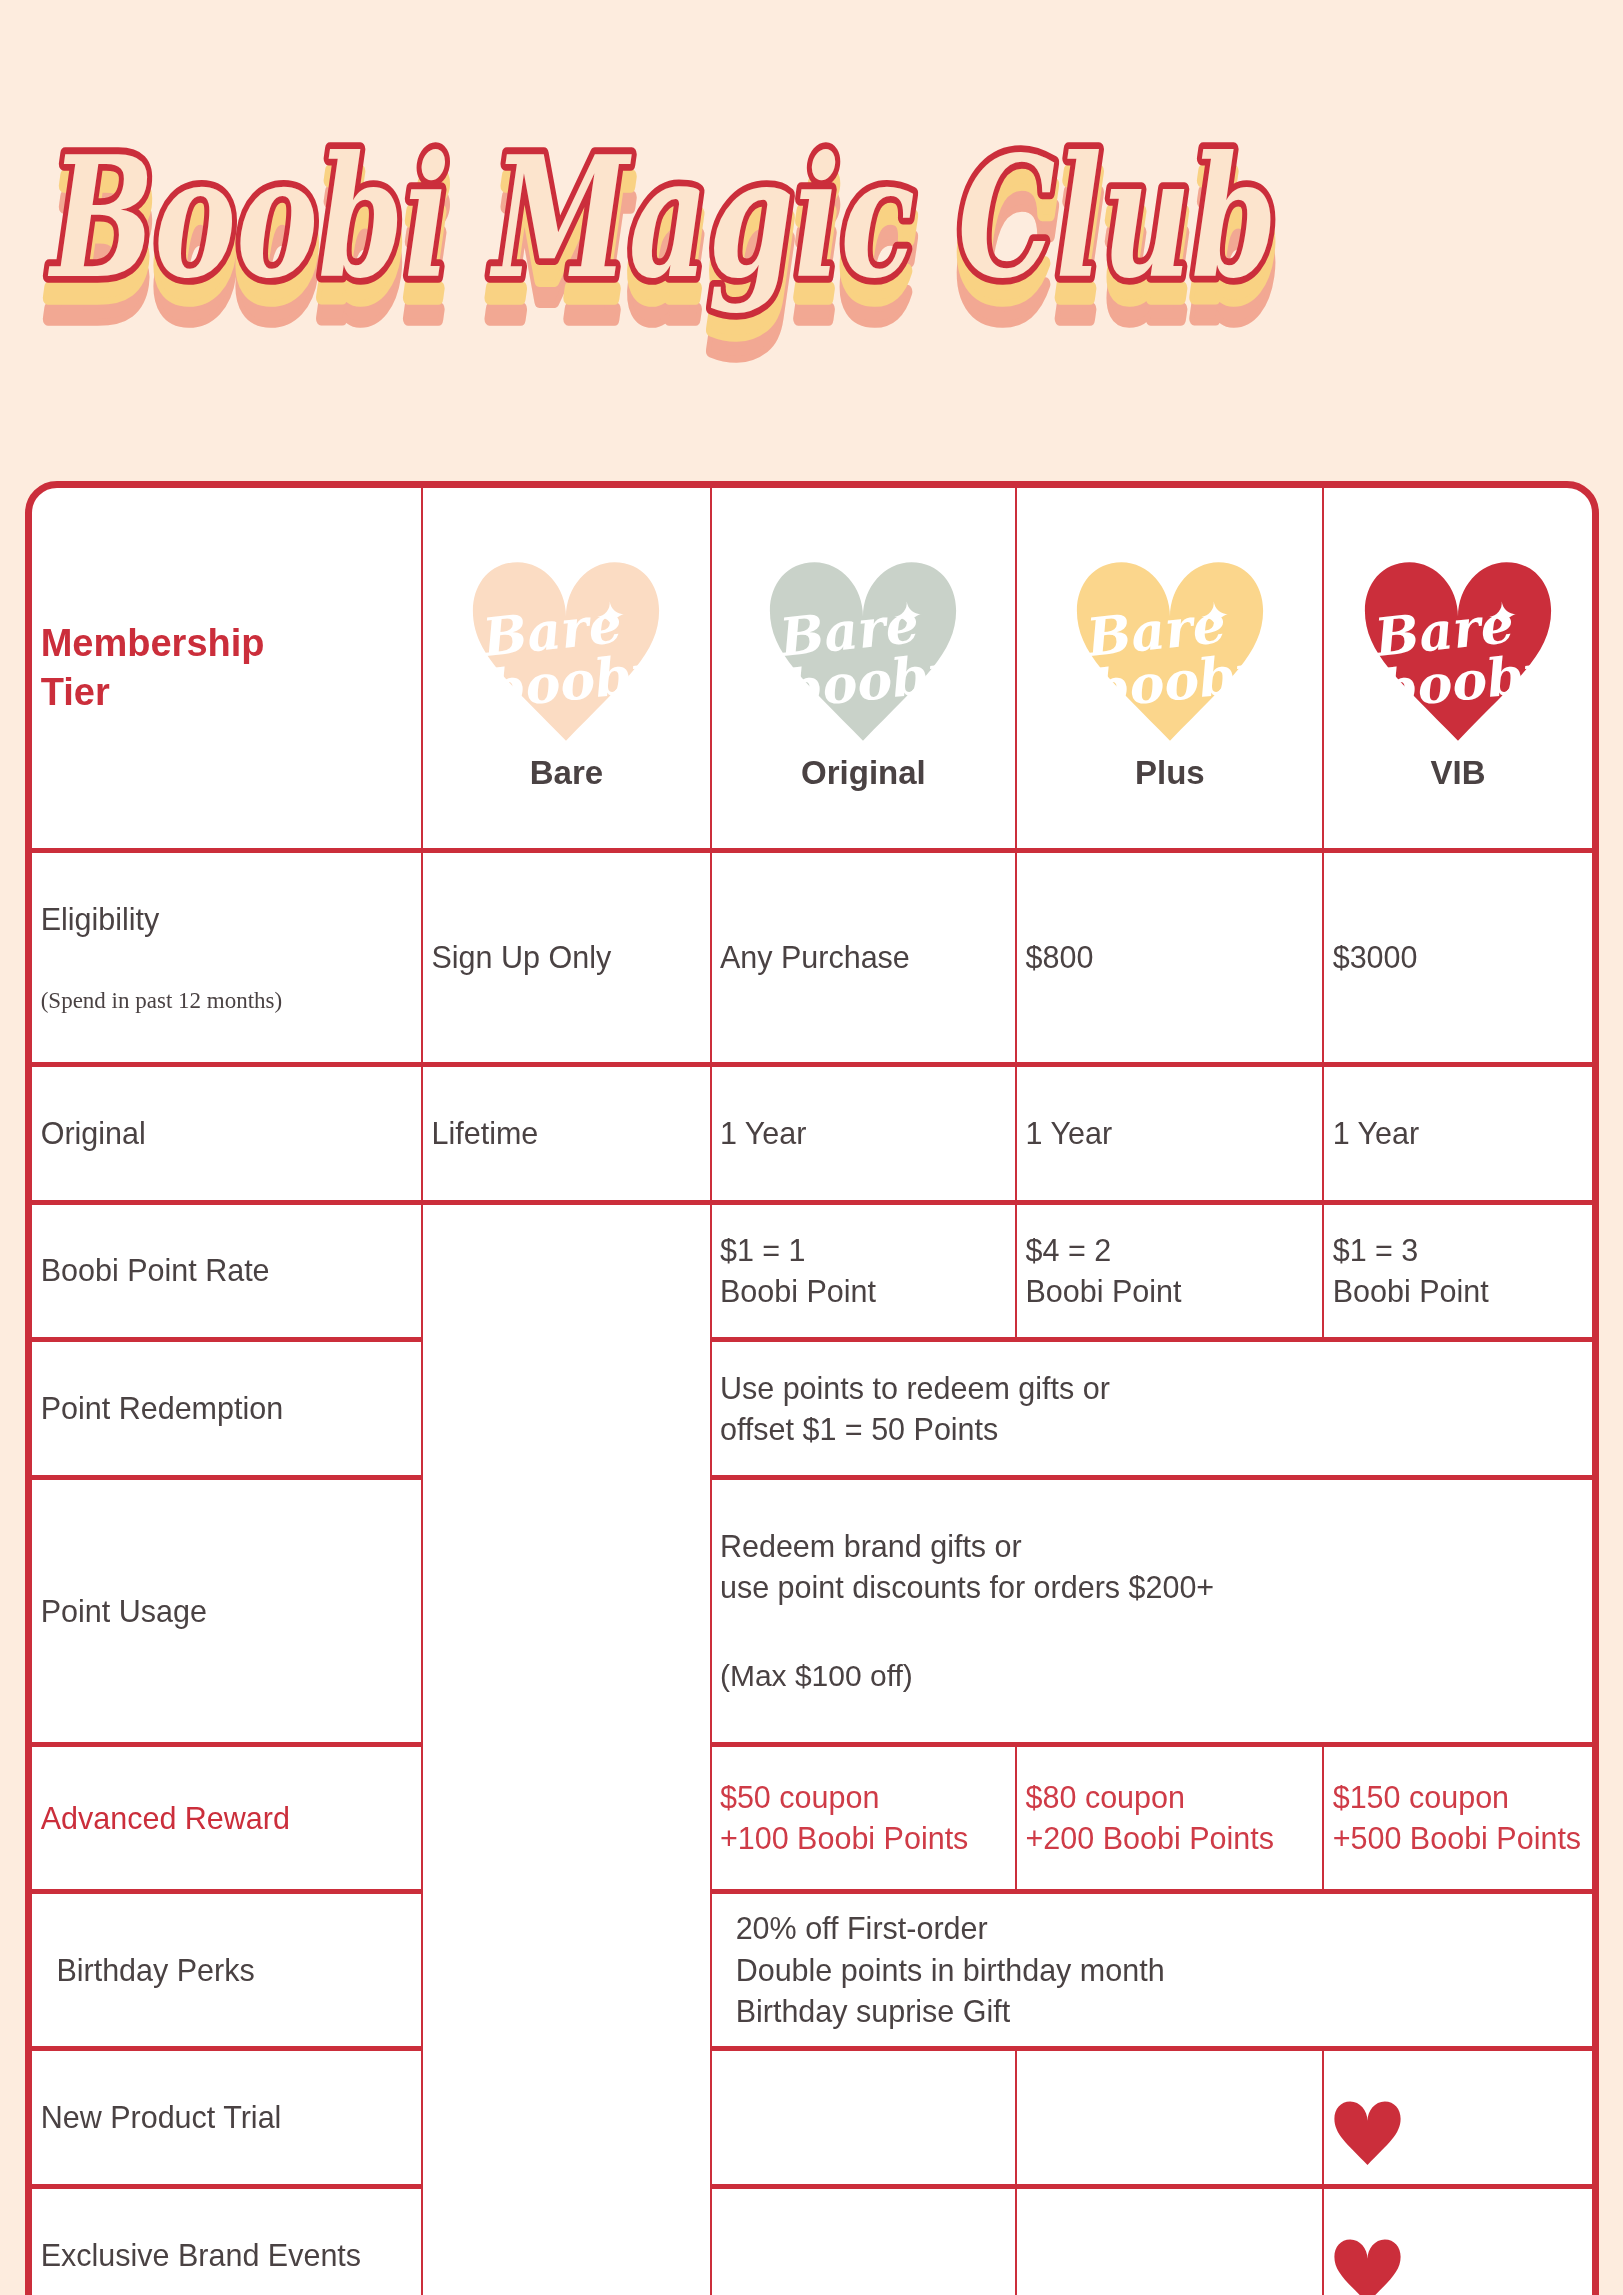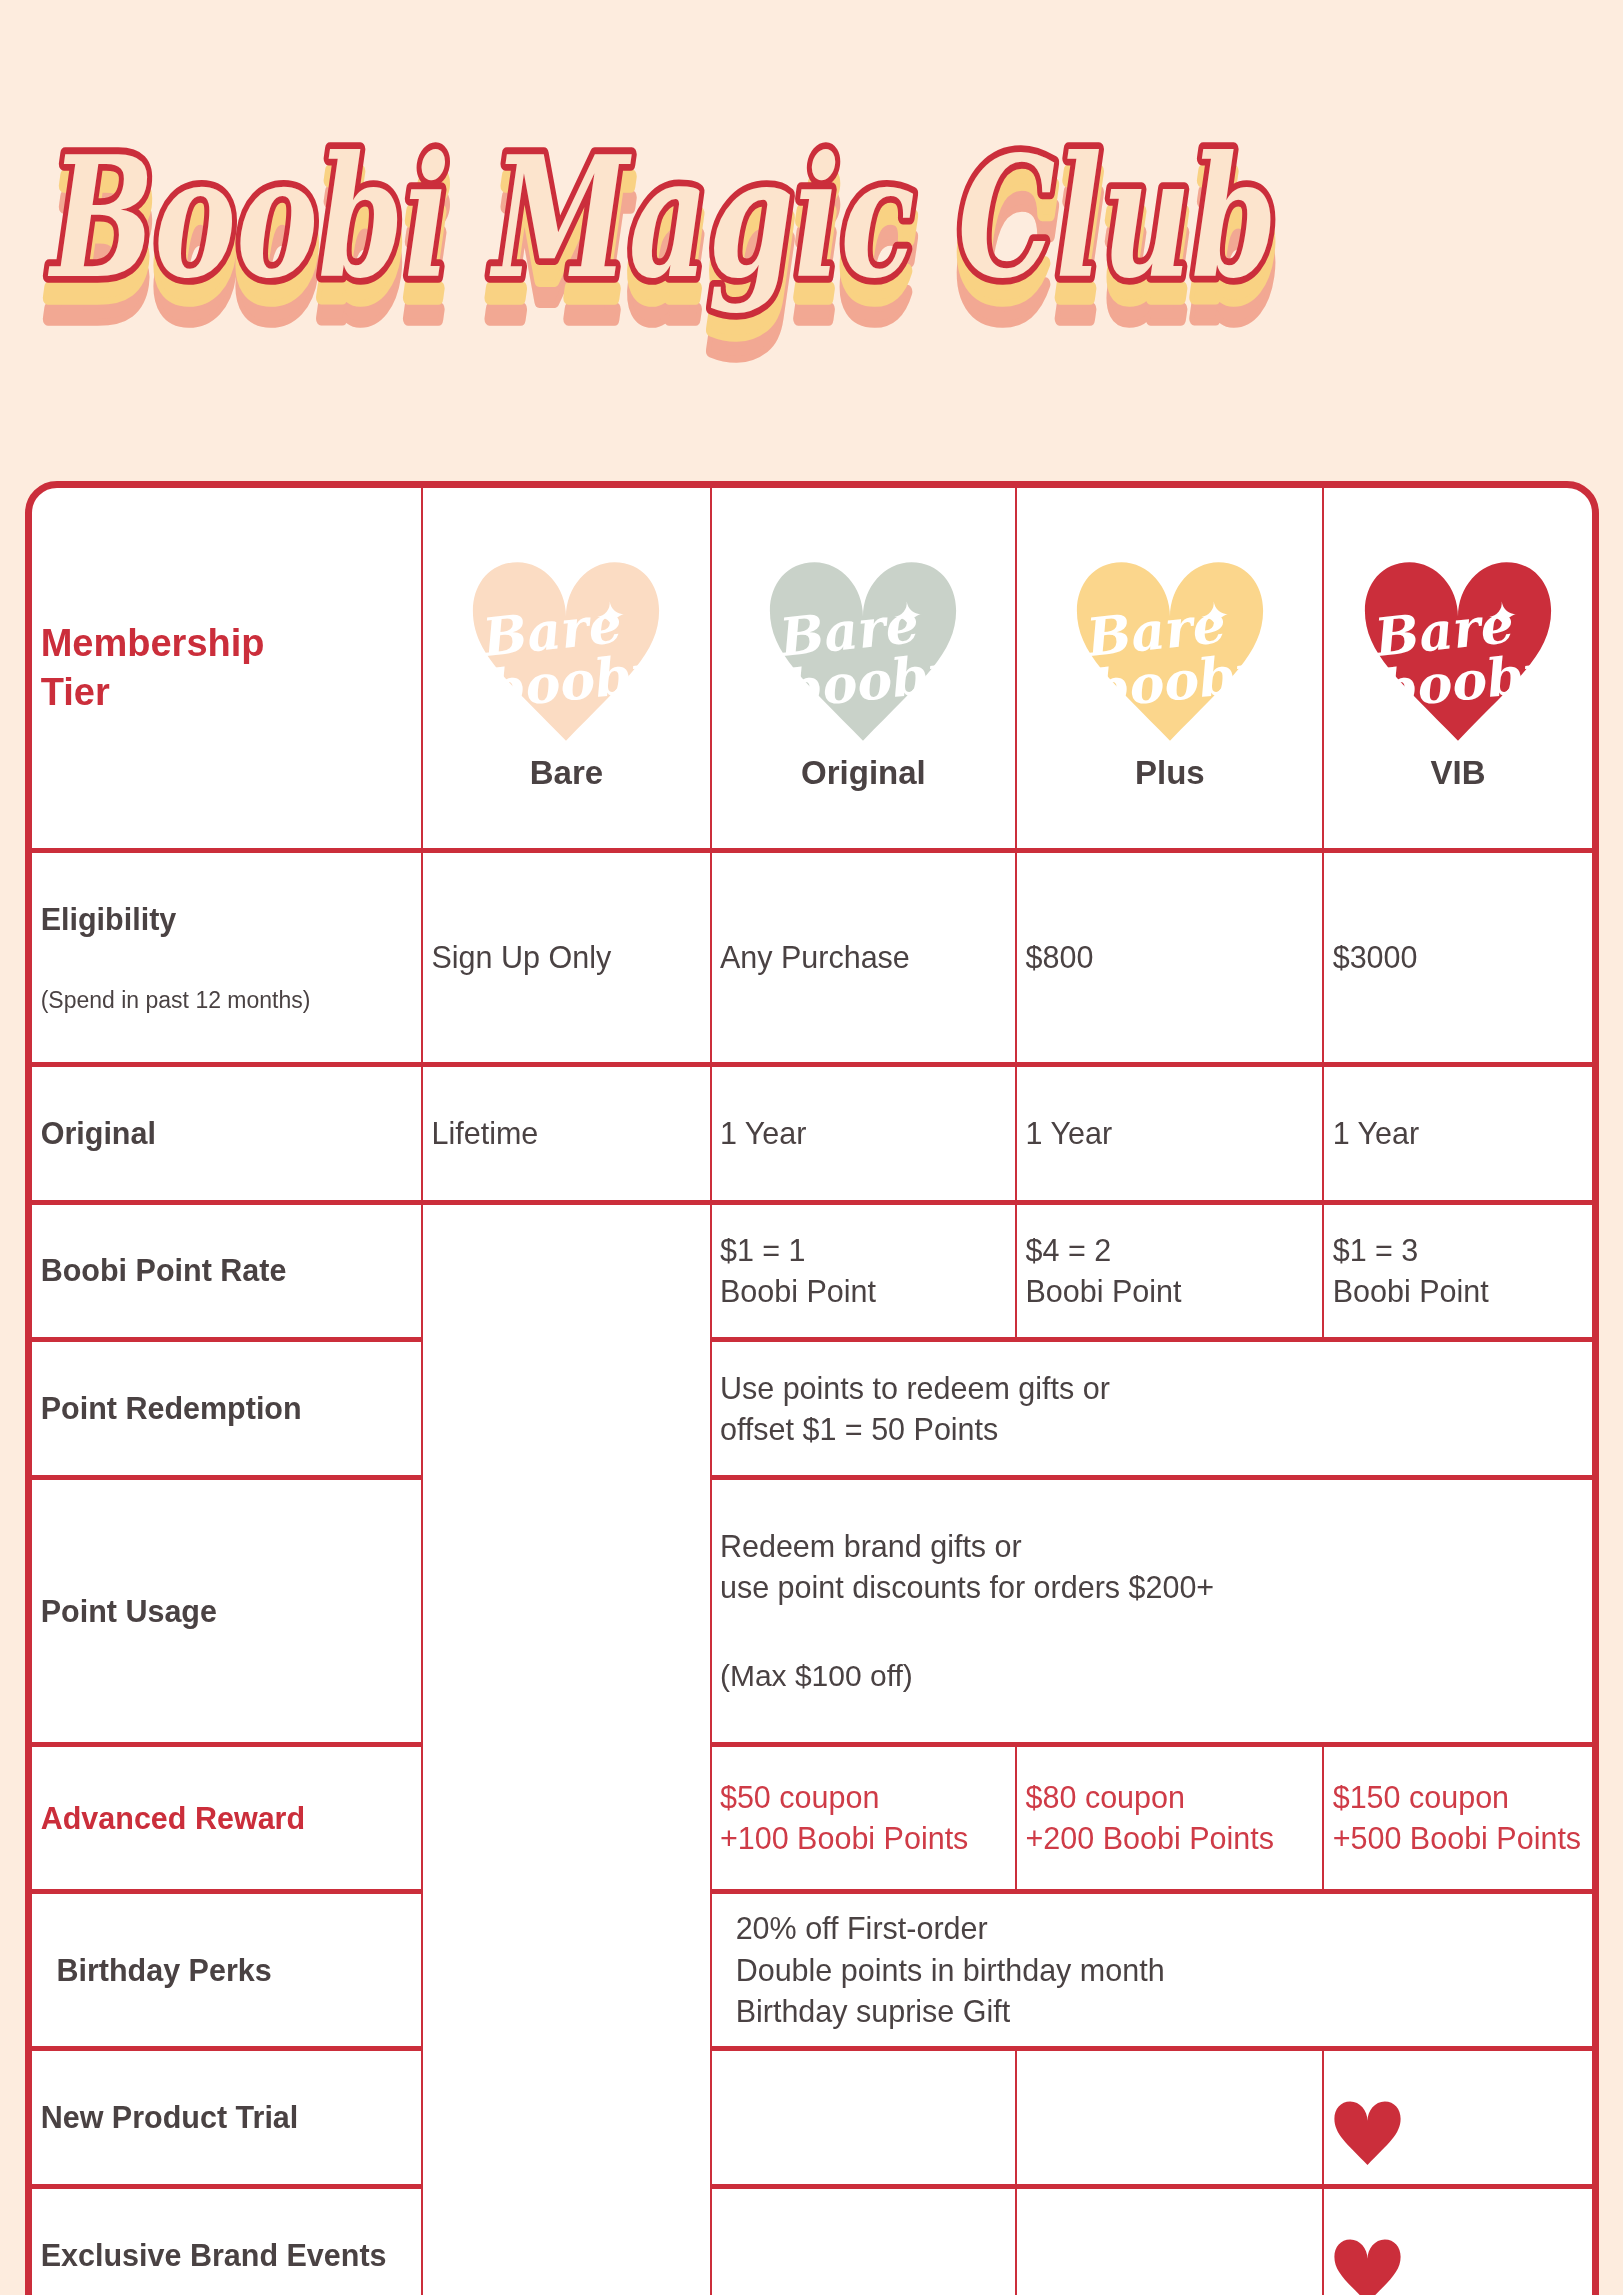--- a/index.html
+++ b/index.html
@@ -55,23 +55,23 @@
   .r-rate>td{height:117px;}
   .r-redeem>td{height:117px;}
   .r-usage>td{height:147px;}
   .r-adv>td{height:147px;}
   .r-bday>td{height:157px;padding-left:24px;}
   .r-npt>td{height:109px;}
   .r-ebe>td{height:105px;}
   .corner-label{
     color:var(--red); font-weight:bold; font-size:38px; line-height:1.3;
   }
-  .row-label{font-weight:bold; font-size:30.5px;}
+  .row-label{font-weight:normal; font-size:30.5px;}
   .row-label.red{color:var(--red);}
-  .sub-label{font-size:23px; margin-top:3.7px;}
+  .sub-label{font-size:23px; margin-top:3.7px;font-family:Liberation Serif, serif;}
   .note{font-size:30px; margin-top:6.5px;}
   .red-value{color:var(--accent-red);}
   
   .tier-cell{vertical-align:middle; padding:0;}
   .tier-inner{display:flex; flex-direction:column; align-items:center; justify-content:flex-end; height:278px; padding-bottom:12px;}
   .heart-logo{width:194px; height:185px; flex:0 0 auto;}
   .tier-name{font-weight:bold; font-size:33px; margin-top:8.3px;}
   .heart-script{fill:#ffffff;}
   .heart-mark{width:69px; height:65px; display:inline-block;}
   .heart-mark path{fill:var(--red);}

